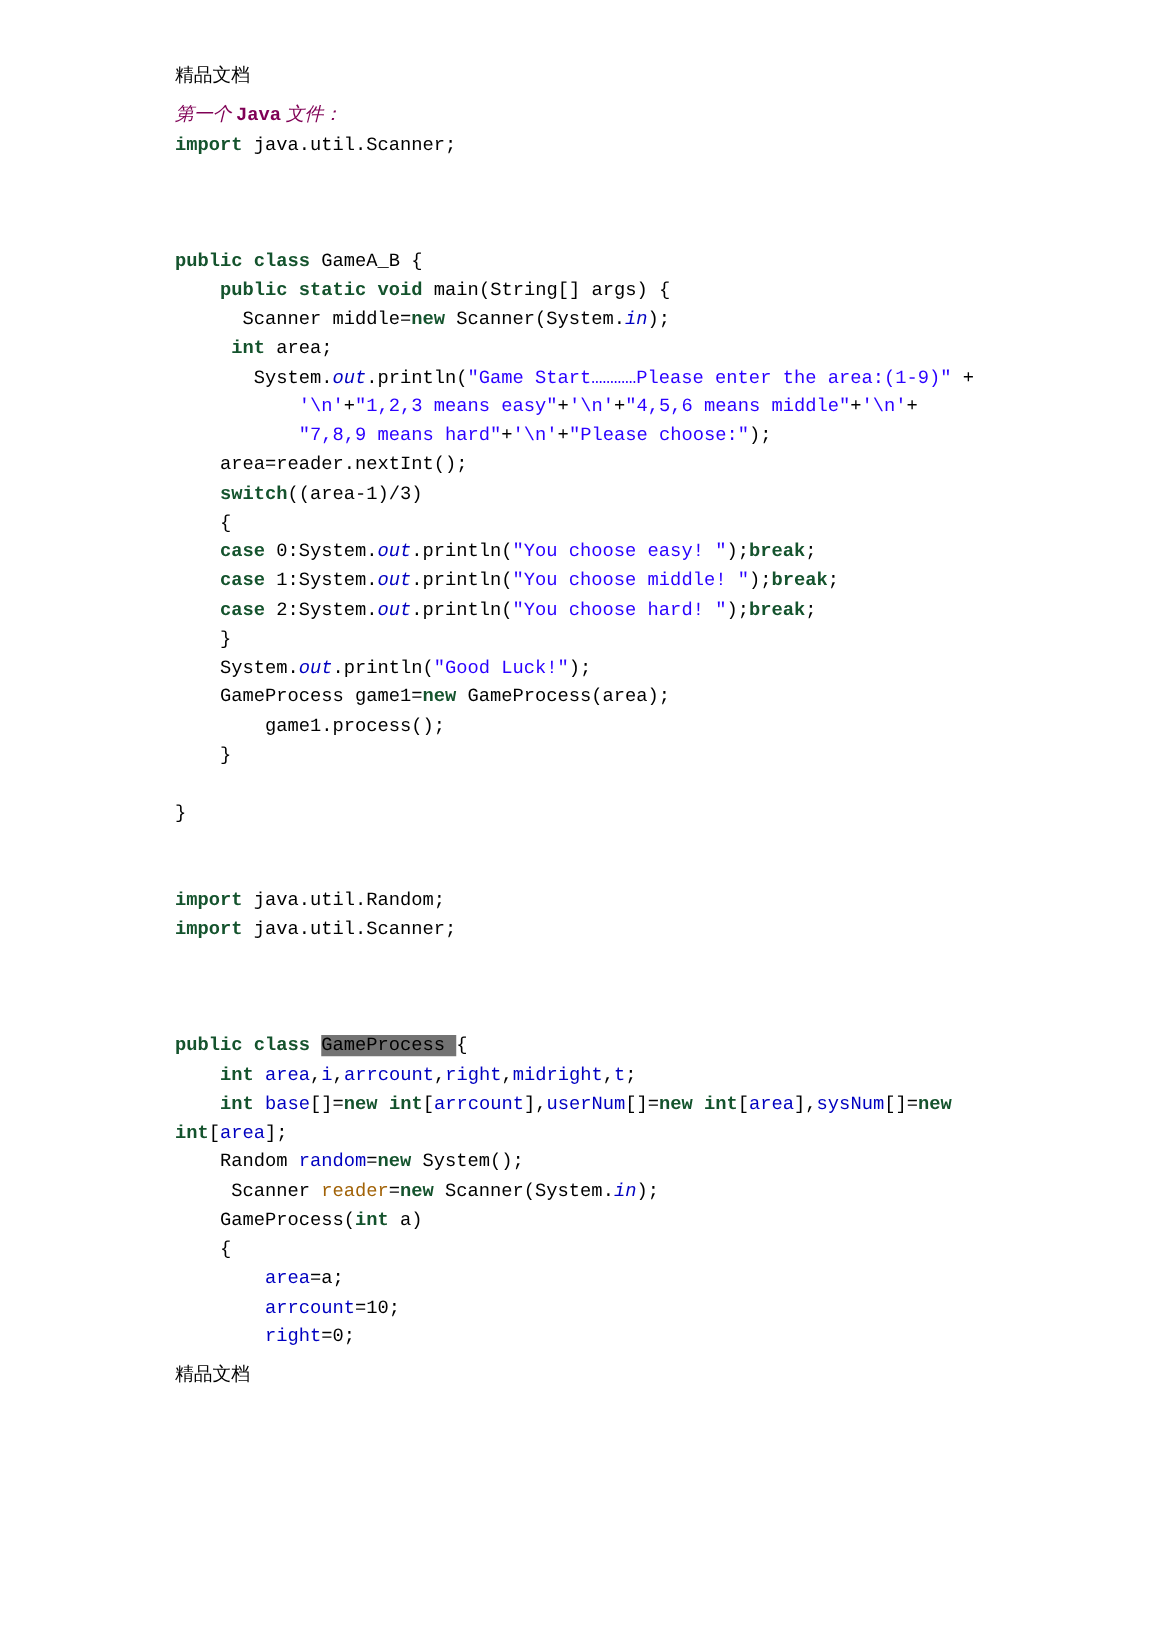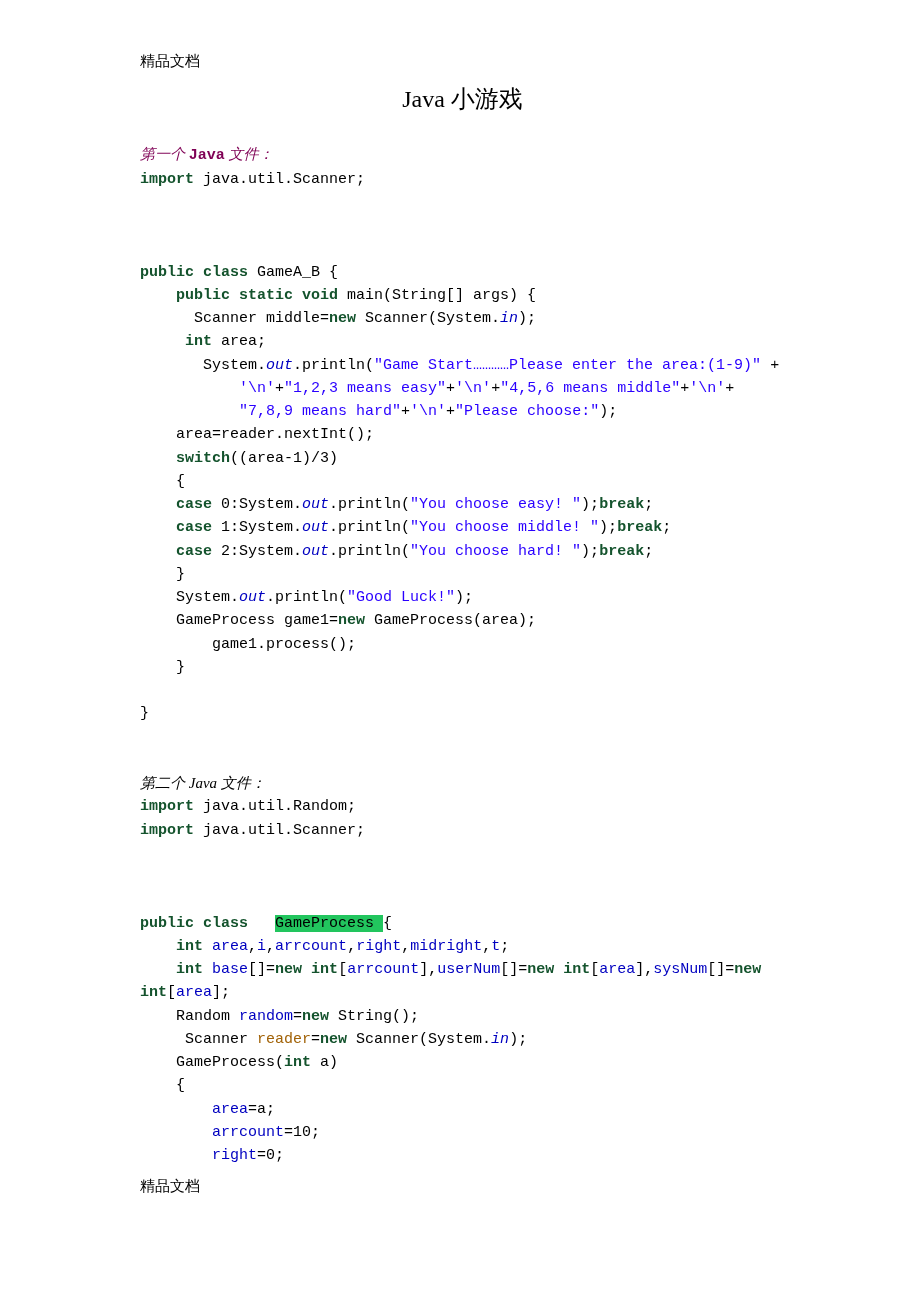--- a/index.html
+++ b/index.html
@@ -29,37 +29,36 @@
   .code {
     font-family: "Courier New", monospace;
     white-space: pre;
     font-size: 15px;
     letter-spacing: 0;
   }
   .kw { color: #14532d; font-weight: bold; }
   .fld { color: #0000c0; font-style: italic; margin-top: 44px; }
   .str { color: #2a00ff; }
   .cn { font-family: "SimSun", serif; font-style: italic; }
-  .boxed { background: #22c55e; font-style: normal; margin-left: 18px;}
+  .boxed { background: #737373; font-style: normal;}
   .firstfile { color: #7f0055; font-family: "SimSun","Courier New"; }
   .firstfile .javab { font-weight: bold; margin-top: 48px; }
   .ftr-cn {
     font-family: "SimSun", serif;
     font-size: 15px;
     margin-top: 8px;
   }
 </style>
 </head>
 <body>
 
 <div class="page">
 
   <div class="hdr-cn">精品文档</div>
 
-  <div class="title">Java 小游戏</div>
 
   <div class="code"><span class="firstfile"><span class="cn">第一个 </span><span class="javab">Java</span><span class="cn"> 文件：</span></span></div>
 
   <div class="code"><span class="kw">import</span><span> java.util.Scanner;</span>
  
  
  
 <span class="kw">public</span> <span class="kw">class</span><span> GameA_B {</span>
     <span class="kw">public</span> <span class="kw">static</span> <span class="kw">void</span><span> main(String[] args) {</span>
 <span>      Scanner middle=</span><span class="kw">new</span><span> Scanner(System.</span><span class="fld">in</span><span>);</span>
@@ -76,32 +75,31 @@
 <span>    }</span>
 <span>    System.</span><span class="fld">out</span><span>.println(</span><span class="str">"Good Luck!"</span><span>);</span>
 <span>    GameProcess game1=</span><span class="kw">new</span><span> GameProcess(area);</span>
 <span>        game1.process();</span>
 <span>    }</span>
  
 <span>}</span>
  
  </div>
 
-  <div class="code cn">第二个 Java 文件：</div>
 
   <div class="code"><span class="kw">import</span><span> java.util.Random;</span>
 <span class="kw">import</span><span> java.util.Scanner;</span>
  
  
  
 <span class="kw">public</span> <span class="kw">class</span><span> </span><span class="boxed">GameProcess </span><span>{</span>
     <span class="kw">int</span><span> </span><span class="fld" style="font-style:normal;color:#0000c0">area</span><span>,</span><span style="color:#0000c0">i</span><span>,</span><span style="color:#0000c0">arrcount</span><span>,</span><span style="color:#0000c0">right</span><span>,</span><span style="color:#0000c0">midright</span><span>,</span><span style="color:#0000c0">t</span><span>;</span>
     <span class="kw">int</span><span> </span><span style="color:#0000c0">base</span><span>[]=</span><span class="kw">new</span><span> </span><span class="kw">int</span><span>[</span><span style="color:#0000c0">arrcount</span><span>],</span><span style="color:#0000c0">userNum</span><span>[]=</span><span class="kw">new</span><span> </span><span class="kw">int</span><span>[</span><span style="color:#0000c0">area</span><span>],</span><span style="color:#0000c0">sysNum</span><span>[]=</span><span class="kw">new</span>
 <span class="kw">int</span><span>[</span><span style="color:#0000c0">area</span><span>];</span>
-<span>    Random </span><span style="color:#0000c0">random</span><span>=</span><span class="kw">new</span><span> String();</span>
+<span>    Random </span><span style="color:#0000c0">random</span><span>=</span><span class="kw">new</span><span> System();</span>
 <span>     Scanner </span><span style="color:#a16207">reader</span><span>=</span><span class="kw">new</span><span> Scanner(System.</span><span class="fld">in</span><span>);</span>
 <span>    GameProcess(</span><span class="kw">int</span><span> a)</span>
 <span>    {</span>
 <span>        </span><span style="color:#0000c0">area</span><span>=a;</span>
 <span>        </span><span style="color:#0000c0">arrcount</span><span>=10;</span>
 <span>        </span><span style="color:#0000c0">right</span><span>=0;</span></div>
 
   <div class="ftr-cn">精品文档</div>
 
 </div>

